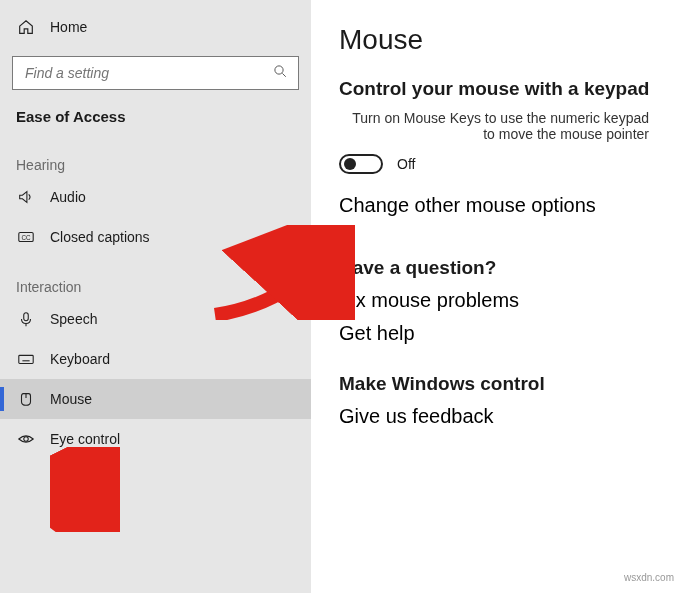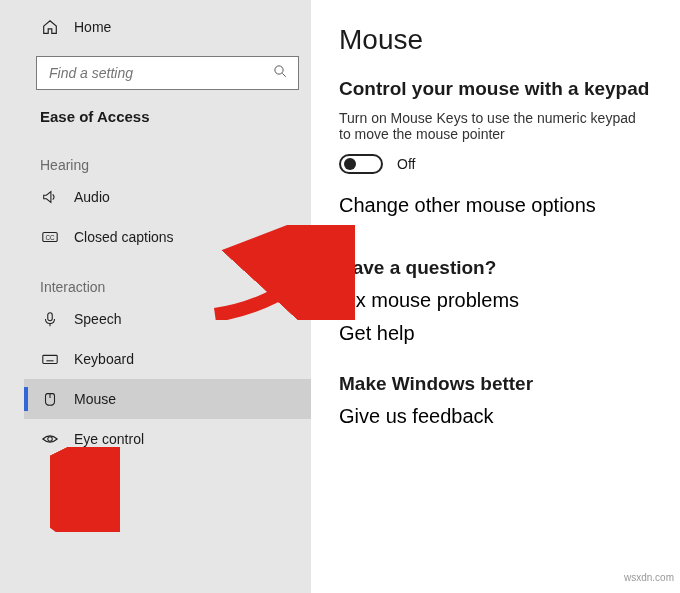--- a/index.html
+++ b/index.html
@@ -4,37 +4,37 @@
 <style>
   * { box-sizing: border-box; }
   html, body { margin:0; padding:0; font-family: "Segoe UI", Tahoma, sans-serif; font-size:14px; color:#1b1b1b; background:#fff; }
   .window { width:680px; height:593px; display:flex; flex-direction:column; overflow:hidden; position:relative; }
   .titlebar { height:32px; display:flex; align-items:center; background:#e6e6e6; }
   .titlebar .back { width:28px; height:28px; margin-left:8px; display:flex; align-items:center; justify-content:center; }
   .titlebar .title { margin-left:6px; font-size:12px; color:#222; }
   .titlebar .spacer { flex:1; }
   .win-btn { width:46px; height:32px; display:flex; align-items:center; justify-content:center; color:#333; }
   .body { flex:1; display:flex; overflow:hidden; }
-  .sidebar { width:311px; background:#e6e6e6; display:flex; flex-direction:column; padding-top:6px; border-top:1px solid #e6e6e6;padding-left:24px; }
+  .sidebar { width:311px; background:#e6e6e6; display:flex; flex-direction:column; padding-top:6px; border-top:1px solid #e6e6e6; }
   .nav-item { height:40px; display:flex; align-items:center; padding-left:16px; gap:14px; color:#1b1b1b; }
   .nav-item.selected { background:#cfcfcf; position:relative; }
   .nav-item.selected::before { content:""; position:absolute; left:0; top:8px; bottom:8px; width:4px; background:#3367d6; }
   .nav-item .icon { width:20px; height:20px; display:flex; align-items:center; justify-content:center; color:#222; }
   .nav-item .label { font-size:14px; }
   .search-wrap { margin:9px 12px 4px; }
   .search-box { width:100%; height:34px; border:1px solid #7a7a7a; background:#fff; display:flex; align-items:center; padding:0 10px; }
   .search-box input { flex:1; border:none; outline:none; background:transparent; font-size:14px; color:#777; font-style:italic; }
   .search-box .sicon { color:#555; }
   .section-title { padding:14px 16px 10px; font-weight:600; font-size:15px; }
   .section-subtle { padding:22px 16px 4px; color:#6a6a6a; font-size:14px; }
   .content { flex:1; padding:24px 28px 0 28px; overflow:hidden; background:#fff; }
   .page-title { font-size:28px; font-weight:300; margin-bottom:16px; }
   .lead { color:#4d4d4d; margin-bottom:28px; }
   .h2 { font-size:19px; font-weight:600; margin-bottom:10px; margin-top:22px; }
-  .desc { color:#333; margin-bottom:12px; max-width:310px; }
+  .desc { color:#333; margin-bottom:12px; max-width:310px;text-align:right; }
   .toggle-row { display:flex; align-items:center; gap:14px; margin-bottom:20px; }
   .toggle { width:44px; height:20px; border:2px solid #222; border-radius:20px; position:relative; background:#fff; }
   .toggle .knob { width:12px; height:12px; border-radius:50%; background:#222; position:absolute; top:2px; left:3px; }
   .toggle-label { font-size:14px; }
   .link { color:#000000; font-size:20px; margin-bottom:10px; display:block; }
   .watermark { position:absolute; right:6px; bottom:10px; font-size:10px; color:#999; }
   
   .arrow1, .arrow2 { position:absolute; pointer-events:none; }
   .arrow1 { left:205px; top:225px; width:150px; height:95px; }
   .arrow2 { left:50px;  top:447px; width:70px;  height:85px; }
@@ -143,21 +143,21 @@
           <div class="knob"></div>
         </div>
         <div class="toggle-label">Off</div>
       </div>
       <a class="link">Change other mouse options</a>
 
       <div class="h2" style="margin-top:40px;">Have a question?</div>
       <a class="link">Fix mouse problems</a>
       <a class="link">Get help</a>
 
-      <div class="h2" style="margin-top:28px;">Make Windows better</div>
+      <div class="h2" style="margin-top:28px;">Make Windows control</div>
       <a class="link">Give us feedback</a>
     </div>
   </div>
 
   <svg class="arrow1" viewBox="0 0 150 95">
     <defs>
         <marker id="ah1" markerWidth="12" markerHeight="12" refX="6" refY="6" orient="auto">
           <path d="M0 0 L12 6 L0 12 Z" fill="#e2231a"></path>
         </marker>
       </defs>

